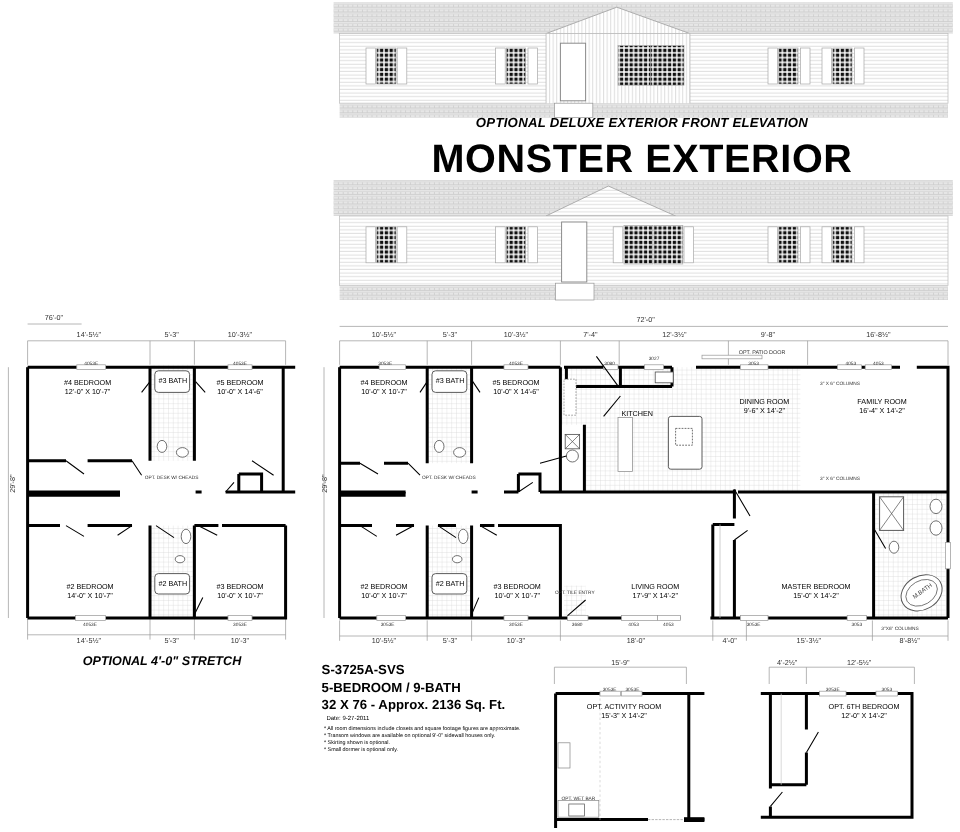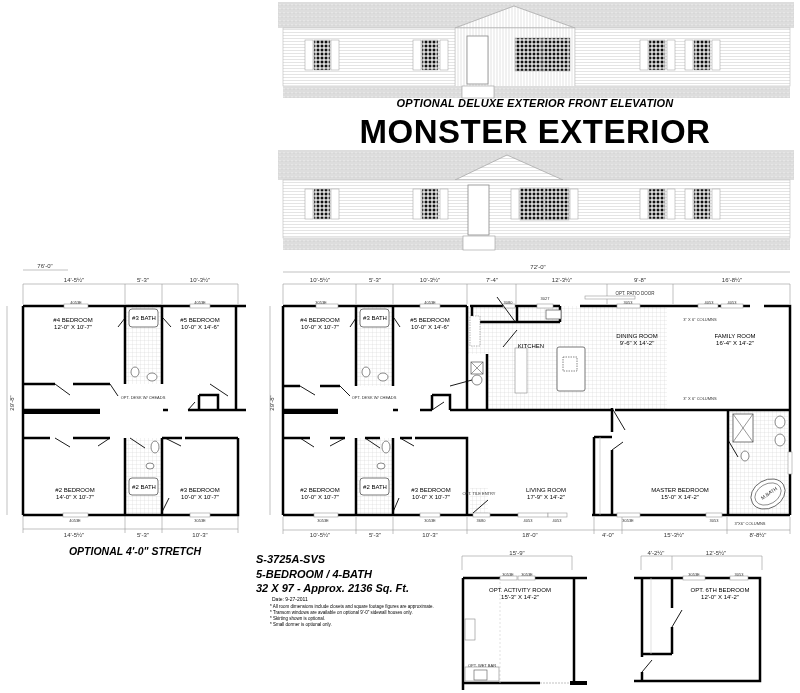--- a/index.html
+++ b/index.html
@@ -4,21 +4,21 @@
 <style>
   html,body{margin:0;padding:0;background:#fff;}
   body{width:800px;height:693px;position:relative;overflow:hidden;font-family:"Liberation Sans",sans-serif;color:#000;}
   svg{position:absolute;left:0;top:0;}
   .title-sub{position:absolute;left:270px;top:97px;width:530px;text-align:center;font-weight:bold;font-style:italic;font-size:11px;letter-spacing:0.2px;}
   .title-main{position:absolute;left:270px;top:113px;width:530px;text-align:center;font-weight:900;font-size:33px;letter-spacing:0.5px;font-family:"Liberation Sans",sans-serif;}
   .lbl{position:absolute;text-align:center;font-size:6px;line-height:7px;white-space:nowrap;transform:translateX(-50%);}
   .dim{position:absolute;font-size:6px;white-space:nowrap;transform:translateX(-50%);color:#333;}
   .tiny{position:absolute;font-size:4px;white-space:nowrap;transform:translateX(-50%);color:#333;}
   .stretch{position:absolute;left:40px;top:545px;width:190px;text-align:center;font-weight:bold;font-style:italic;font-size:10.5px;}
-  .spec{position:absolute;left:256px;font-weight:bold;font-style:italic;}
+  .spec{position:absolute;left:268px;font-weight:bold;}
   .spec1{top:553px;font-size:11px;}
   .spec2{top:568px;font-size:11px;}
   .spec3{top:582px;font-size:11px;}
   .date{position:absolute;left:272px;top:596px;font-size:5px;}
   .notes{position:absolute;left:270px;top:604px;font-size:4.5px;line-height:6px;}
 </style>
 </head>
 <body>
 
 <svg width="800" height="693" viewBox="0 0 800 693">
@@ -349,22 +349,22 @@
 <div class="tiny" style="left:323px;top:518px;">3053E</div>
 <div class="tiny" style="left:430px;top:518px;">3053E</div>
 <div class="tiny" style="left:528px;top:518px;">4053</div>
 <div class="tiny" style="left:557px;top:518px;">4053</div>
 <div class="tiny" style="left:628px;top:518px;">3053E</div>
 <div class="tiny" style="left:714px;top:518px;">3053</div>
 <div class="tiny" style="left:481px;top:518px;">3680</div>
 <div class="tiny" style="left:508px;top:300px;">3080</div>
 
 <div class="spec spec1">S-3725A-SVS</div>
-<div class="spec spec2">5-BEDROOM / 4-BATH</div>
-<div class="spec spec3">32 X 97 - Approx. 2136 Sq. Ft.</div>
+<div class="spec spec2">5-BEDROOM / 9-BATH</div>
+<div class="spec spec3">32 X 76 - Approx. 2136 Sq. Ft.</div>
 <div class="date">Date: 9-27-2011</div>
 <div class="notes">
   <div>* All room dimensions include closets and square footage figures are approximate.</div>
   <div>* Transom windows are available on optional 9'-0" sidewall houses only.</div>
   <div>* Skirting shown is optional.</div>
   <div>* Small dormer is optional only.</div>
 </div>
 
 <div class="dim" style="left:517px;top:550px;">15'-9"</div>
 <div class="tiny" style="left:508px;top:572px;">3053E</div>

